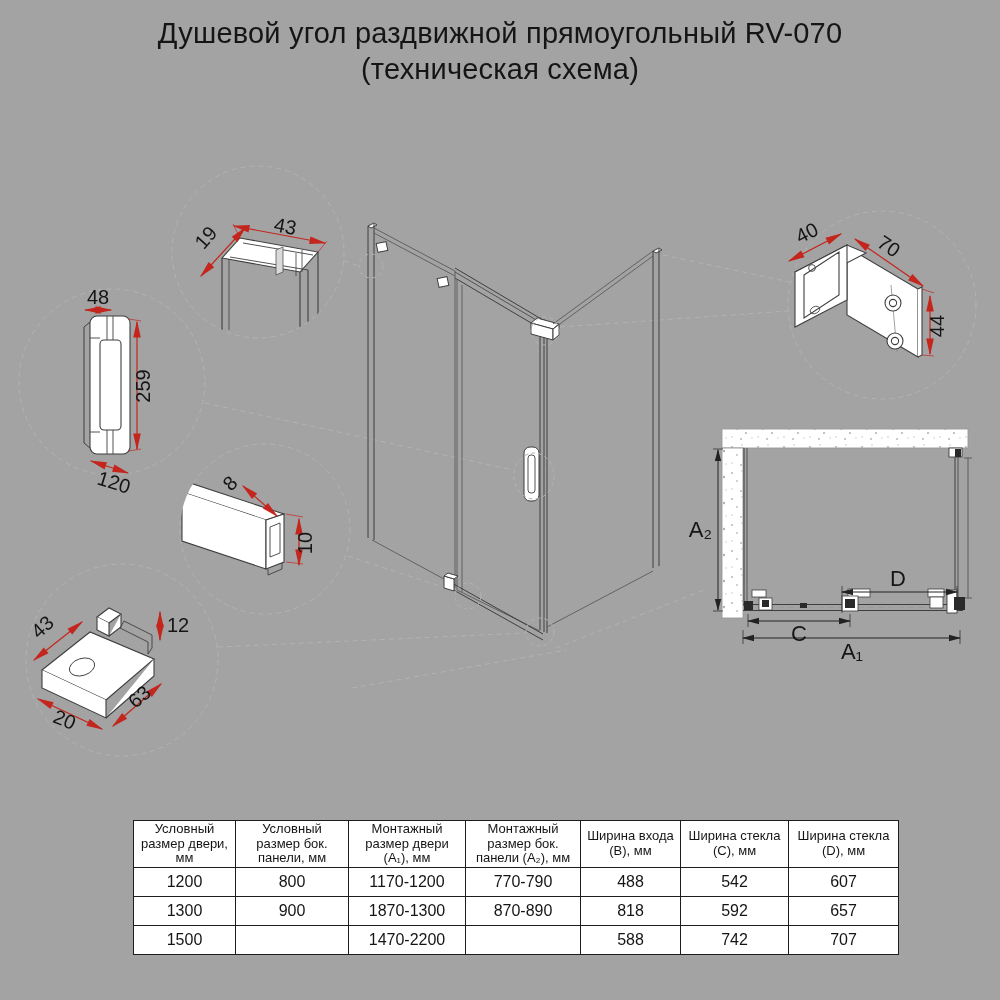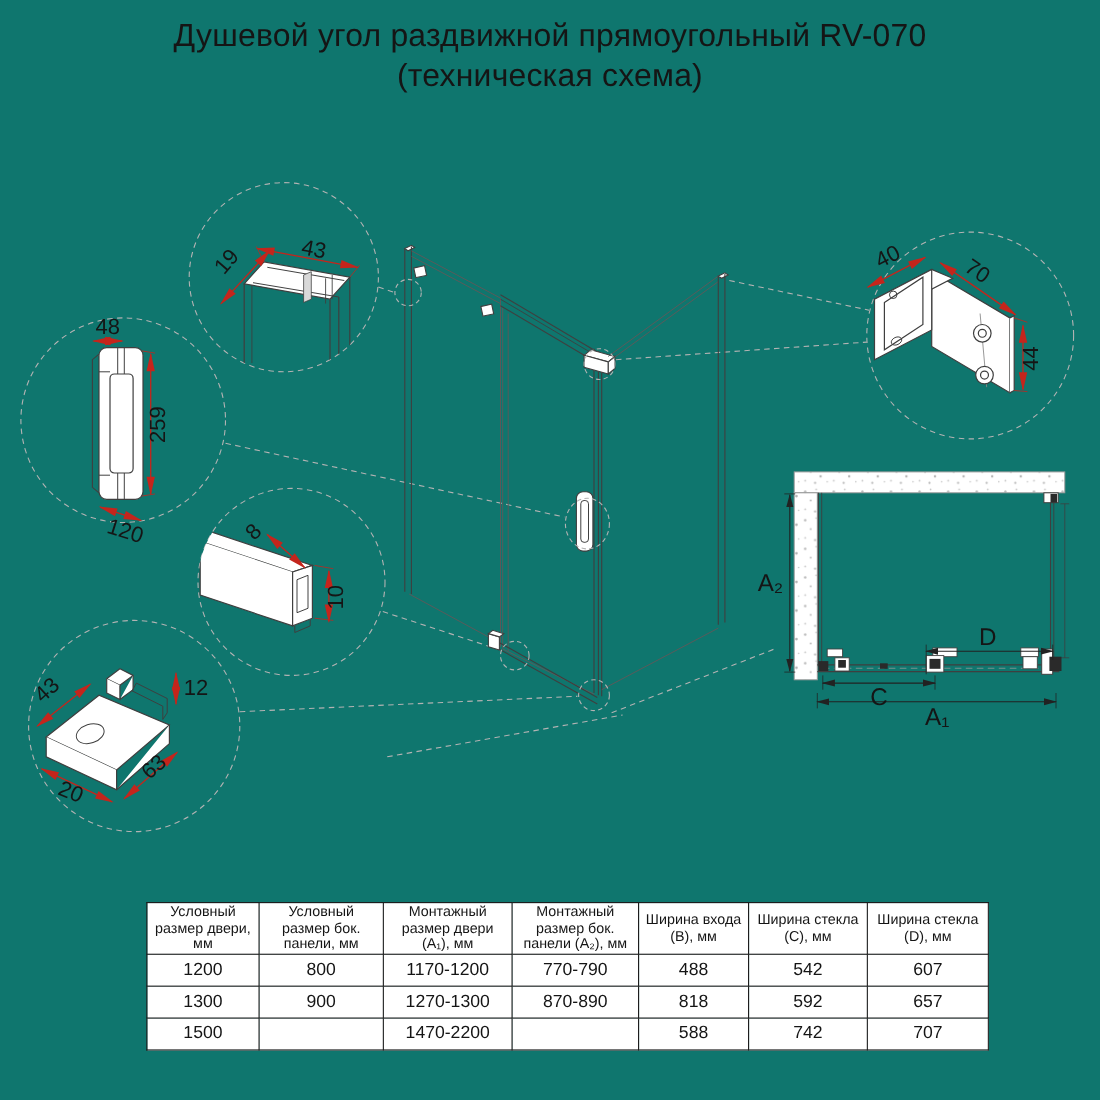--- a/index.html
+++ b/index.html
@@ -1,16 +1,16 @@
 <!DOCTYPE html>
 <html><head>
 <meta charset="utf-8">
 <style>
   html,body{margin:0;padding:0;background:#fff;}
-  #stage{position:relative;width:1000px;height:1000px;background:#0f766e;overflow:hidden;
+  #stage{position:relative;width:1000px;height:1000px;background:#a3a3a3;overflow:hidden;
          font-family:"Liberation Sans",sans-serif;color:#151515;}
   #title{position:absolute;left:0;top:16px;width:1000px;text-align:center;
          font-size:29px;line-height:1.24;font-weight:400;color:#151515;letter-spacing:.2px;}
   svg{position:absolute;left:0;top:0;}
   svg text{font-family:"Liberation Sans",sans-serif;fill:#151515;}
   .dimtxt{font-size:20px;}
   .plantxt{font-size:22px;}
   #specs{position:absolute;left:133px;top:820px;border-collapse:collapse;table-layout:fixed;}
   #specs th,#specs td{border:1.6px solid #1d1d1d;text-align:center;vertical-align:middle;
                       padding:1px 3px;background:#fff;}
@@ -333,21 +333,21 @@
         <td>800</td>
         <td>1170-1200</td>
         <td>770-790</td>
         <td>488</td>
         <td>542</td>
         <td>607</td>
       </tr>
       <tr>
         <td>1300</td>
         <td>900</td>
-        <td>1270-1300</td>
+        <td>1870-1300</td>
         <td>870-890</td>
         <td>818</td>
         <td>592</td>
         <td>657</td>
       </tr>
       <tr>
         <td>1500</td>
         <td></td>
         <td>1470-2200</td>
         <td></td>

